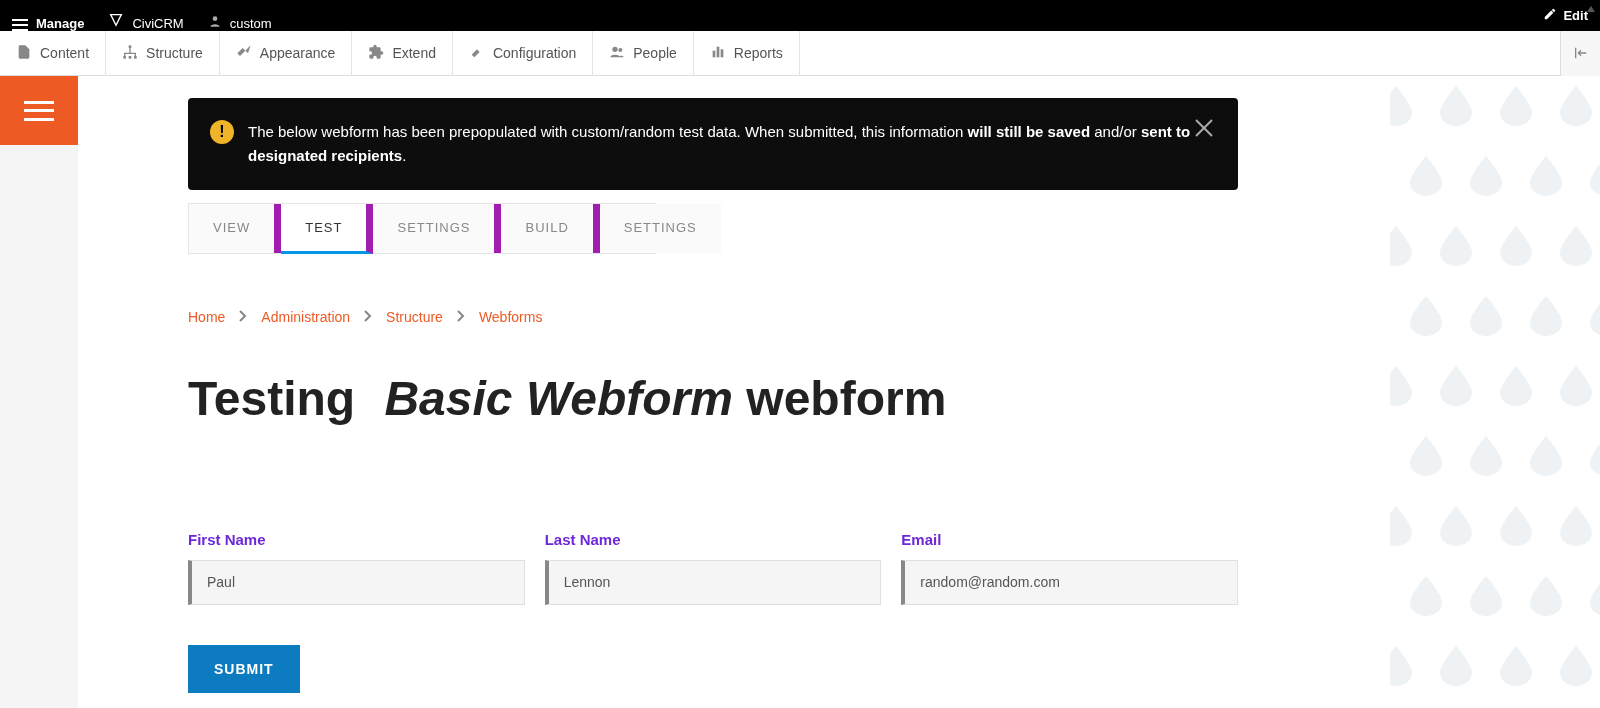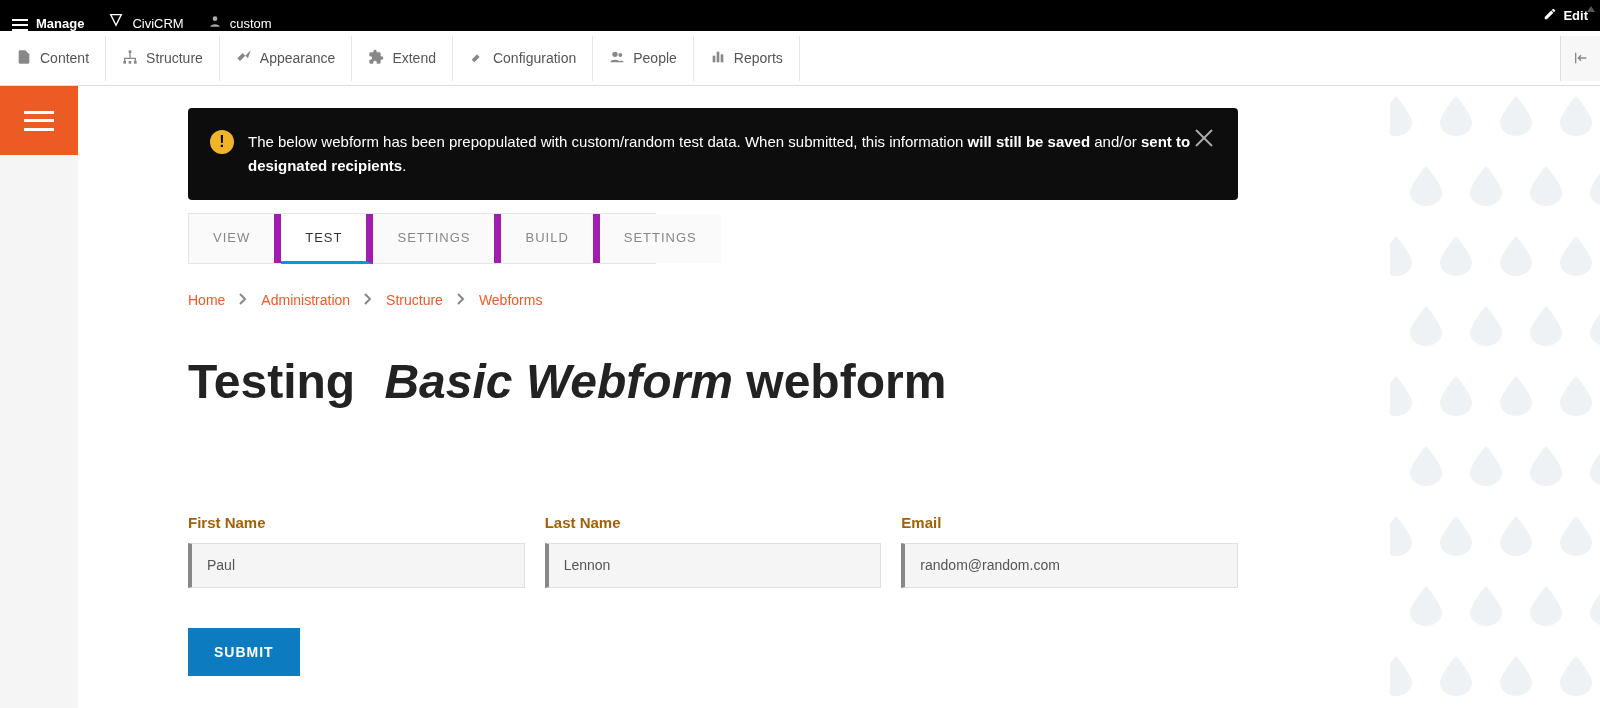--- a/index.html
+++ b/index.html
@@ -10,21 +10,21 @@
 .toolbar-top .tb-item { display: flex; align-items: flex-end; padding: 0 12px; height: 31px; cursor: pointer; gap: 8px; }
 .toolbar-top .tb-item.manage { font-weight: bold; }
 .toolbar-top .tb-edit { margin-left: auto; display: flex; align-items: center; gap: 6px; padding: 0 12px; font-weight: bold; cursor: pointer; }
 .hamburger { width: 16px; height: 12px; display: flex; flex-direction: column; justify-content: space-between; }
 .hamburger span { display: block; height: 2px; background: #fff; }
 .pencil-icon svg { fill: #fff; width: 14px; height: 14px; }
 .civi-icon svg { fill: #fff; width: 16px; height: 16px; }
 .user-icon svg { fill: #aaa; width: 14px; height: 14px; }
 
 
-.toolbar-admin { background: #fff; height: 55px; display: flex; align-items: center; border-bottom: 1px solid #ddd; }
+.toolbar-admin { background: #fff; height: 45px; display: flex; align-items: center; border-bottom: 1px solid #ddd; }
 .toolbar-admin .adm-item { display: flex; align-items: center; gap: 8px; padding: 0 16px; height: 45px; color: #555; font-size: 14px; cursor: pointer; border-right: 1px solid #e5e5e5; }
 .toolbar-admin .adm-icon svg { fill: #888; width: 16px; height: 16px; }
 .toolbar-admin .collapse-box { margin-left: auto; width: 40px; height: 45px; display: flex; align-items: center; justify-content: center; border-left: 1px solid #ddd; background: #f7f7f7; cursor: pointer; }
 .toolbar-admin .collapse-box svg { fill: #888; width: 16px; height: 16px; }
 
 
 .page-container { display: flex; height: calc(708px - 31px - 45px); }
 .left-rail { width: 78px; background: #f5f5f5; display: flex; flex-direction: column; align-items: stretch; }
 .orange-btn { background: #ee5a24; height: 69px; display: flex; align-items: center; justify-content: center; cursor: pointer; }
 .orange-btn .hb { width: 30px; height: 20px; display: flex; flex-direction: column; justify-content: space-between; }
@@ -40,32 +40,32 @@
 .msg-box .close-x { position: absolute; right: 22px; top: 18px; width: 24px; height: 24px; cursor: pointer; }
 .msg-box .close-x svg { stroke: #aaa; stroke-width: 2; }
 
 
 .tabs { display: flex; margin-top: 13px; border: 1px solid #e5e5e5; width: 468px; }
 .tabs .tab { padding: 16px 24px; color: #888; font-size: 13px; letter-spacing: 1px; cursor: pointer; border-right: 7px solid #a21caf; text-align: center; }
 .tabs .tab.active { background: #fff; color: #333; border-bottom: 3px solid #0097e6; margin-bottom: -1px; }
 .tabs .tab:not(.active) { background: #fafafa; }
 
 
-.breadcrumbs { margin-top: 28px; display: flex; gap: 14px; align-items: flex-start; font-size: 14px; }
+.breadcrumbs { margin-top: 55px; display: flex; gap: 14px; align-items: flex-start; font-size: 14px; }
 .breadcrumbs a { color: #ee5a24; text-decoration: none; cursor: pointer; }
 .breadcrumbs .sep svg { fill: #888; width: 8px; height: 12px; }
 
 
 h1.page-title { margin-top: 48px; font-size: 48px; font-weight: 700; color: #222; line-height: 1.1; }
 h1.page-title .italic { font-style: italic; font-weight: 700; margin-left: 16px; }
 
 
 .form-row { display: flex; gap: 20px; margin-top: 105px; }
 .form-group { flex: 1; }
-.form-group label { display: block; font-weight: bold; font-size: 15px; color: #a16207; margin-bottom: 12px; }
+.form-group label { display: block; font-weight: bold; font-size: 15px; color: #6d28d9; margin-bottom: 12px; }
 .form-group input { width: 100%; height: 45px; border: 1px solid #e0e0e0; border-left: 4px solid #888; background: #f5f5f5; padding: 8px 15px; font-size: 14px; color: #555; }
 .submit-btn { margin-top: 40px; background: #0d7bbf; color: #fff; border: none; padding: 16px 26px; font-size: 14px; font-weight: bold; letter-spacing: 1px; cursor: pointer; }
 
 
 .right-deco { width: 210px; position: relative; overflow: hidden; }
 .drop-grid { position: absolute; inset: 0; }
 .drop { position: absolute; width: 32px; height: 40px; }
 .drop svg { fill: #eef2f5; width: 100%; height: 100%; }
 
 

